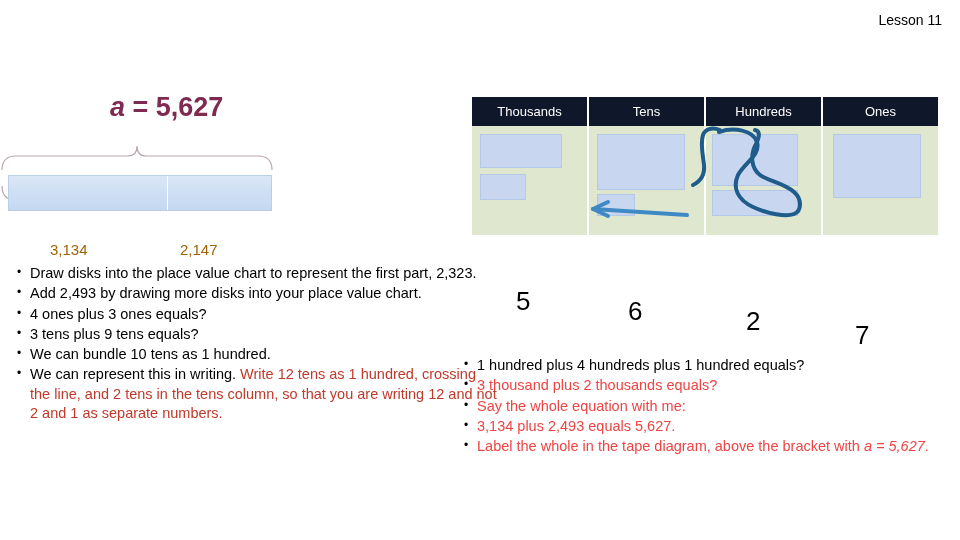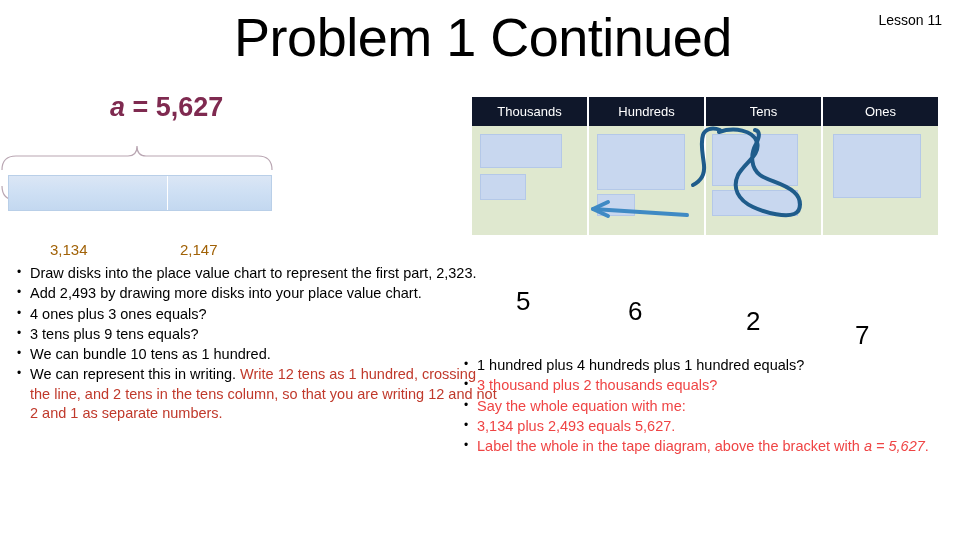--- a/index.html
+++ b/index.html
@@ -199,21 +199,20 @@
   }
   .hl-red { color: #c0392b; }
   .hl-blue { color: #ef4444; }
   .ital { font-style: italic; }
 </style>
 </head>
 <body>
 
 <div class="slide">
 
-  <div class="title">Problem 1 Continued</div>
   <div class="lesson-label">Lesson 11</div>
 
   <div class="avalue"><span class="ital">a</span><span> = 5,627</span></div>
 
   <svg class="brace-svg" viewBox="0 0 290 105">
 
     <path d="M2 32 Q2 18 16 18 L128 18 Q137 18 137 8 Q137 18 146 18 L258 18 Q272 18 272 32" fill="none" stroke="#b9a6b2" stroke-width="1.2"></path>
 
     <path d="M2 48 Q2 62 16 62 L66 62 Q76 62 76 72 Q76 62 86 62 L150 62 Q164 62 164 48" fill="none" stroke="#b9a6b2" stroke-width="1.2"></path>
     <path d="M168 48 Q168 62 180 62 L206 62 Q215 62 215 72 Q215 62 224 62 L258 62 Q270 62 270 48" fill="none" stroke="#b9a6b2" stroke-width="1.2"></path>
@@ -222,22 +221,22 @@
   <div class="tape">
     <div class="tape-part first"></div>
     <div class="tape-part second"></div>
   </div>
   <div class="part-label p1">3,134</div>
   <div class="part-label p2">2,147</div>
 
   <div class="pvc">
     <div class="pvc-header">
       <div>Thousands</div>
+      <div>Tens</div>
       <div>Hundreds</div>
-      <div>Tens</div>
       <div>Ones</div>
     </div>
     <div class="pvc-body">
       <div class="col">
         <div class="disk-block d-th-1"></div>
         <div class="disk-block d-th-2"></div>
       </div>
       <div class="col">
         <div class="disk-block d-h-1"></div>
         <div class="disk-block d-h-2"></div>

